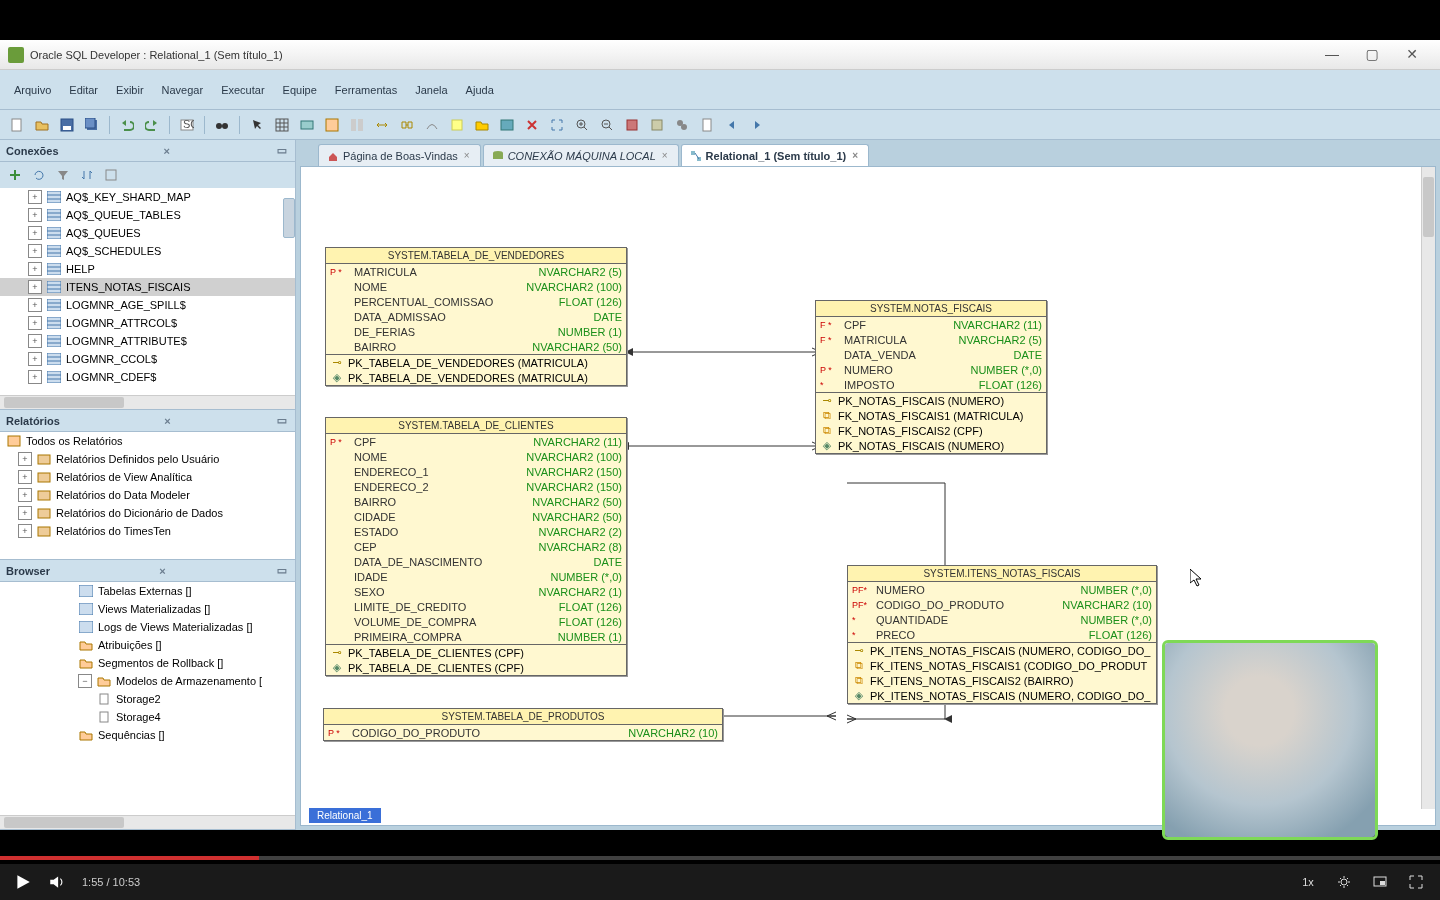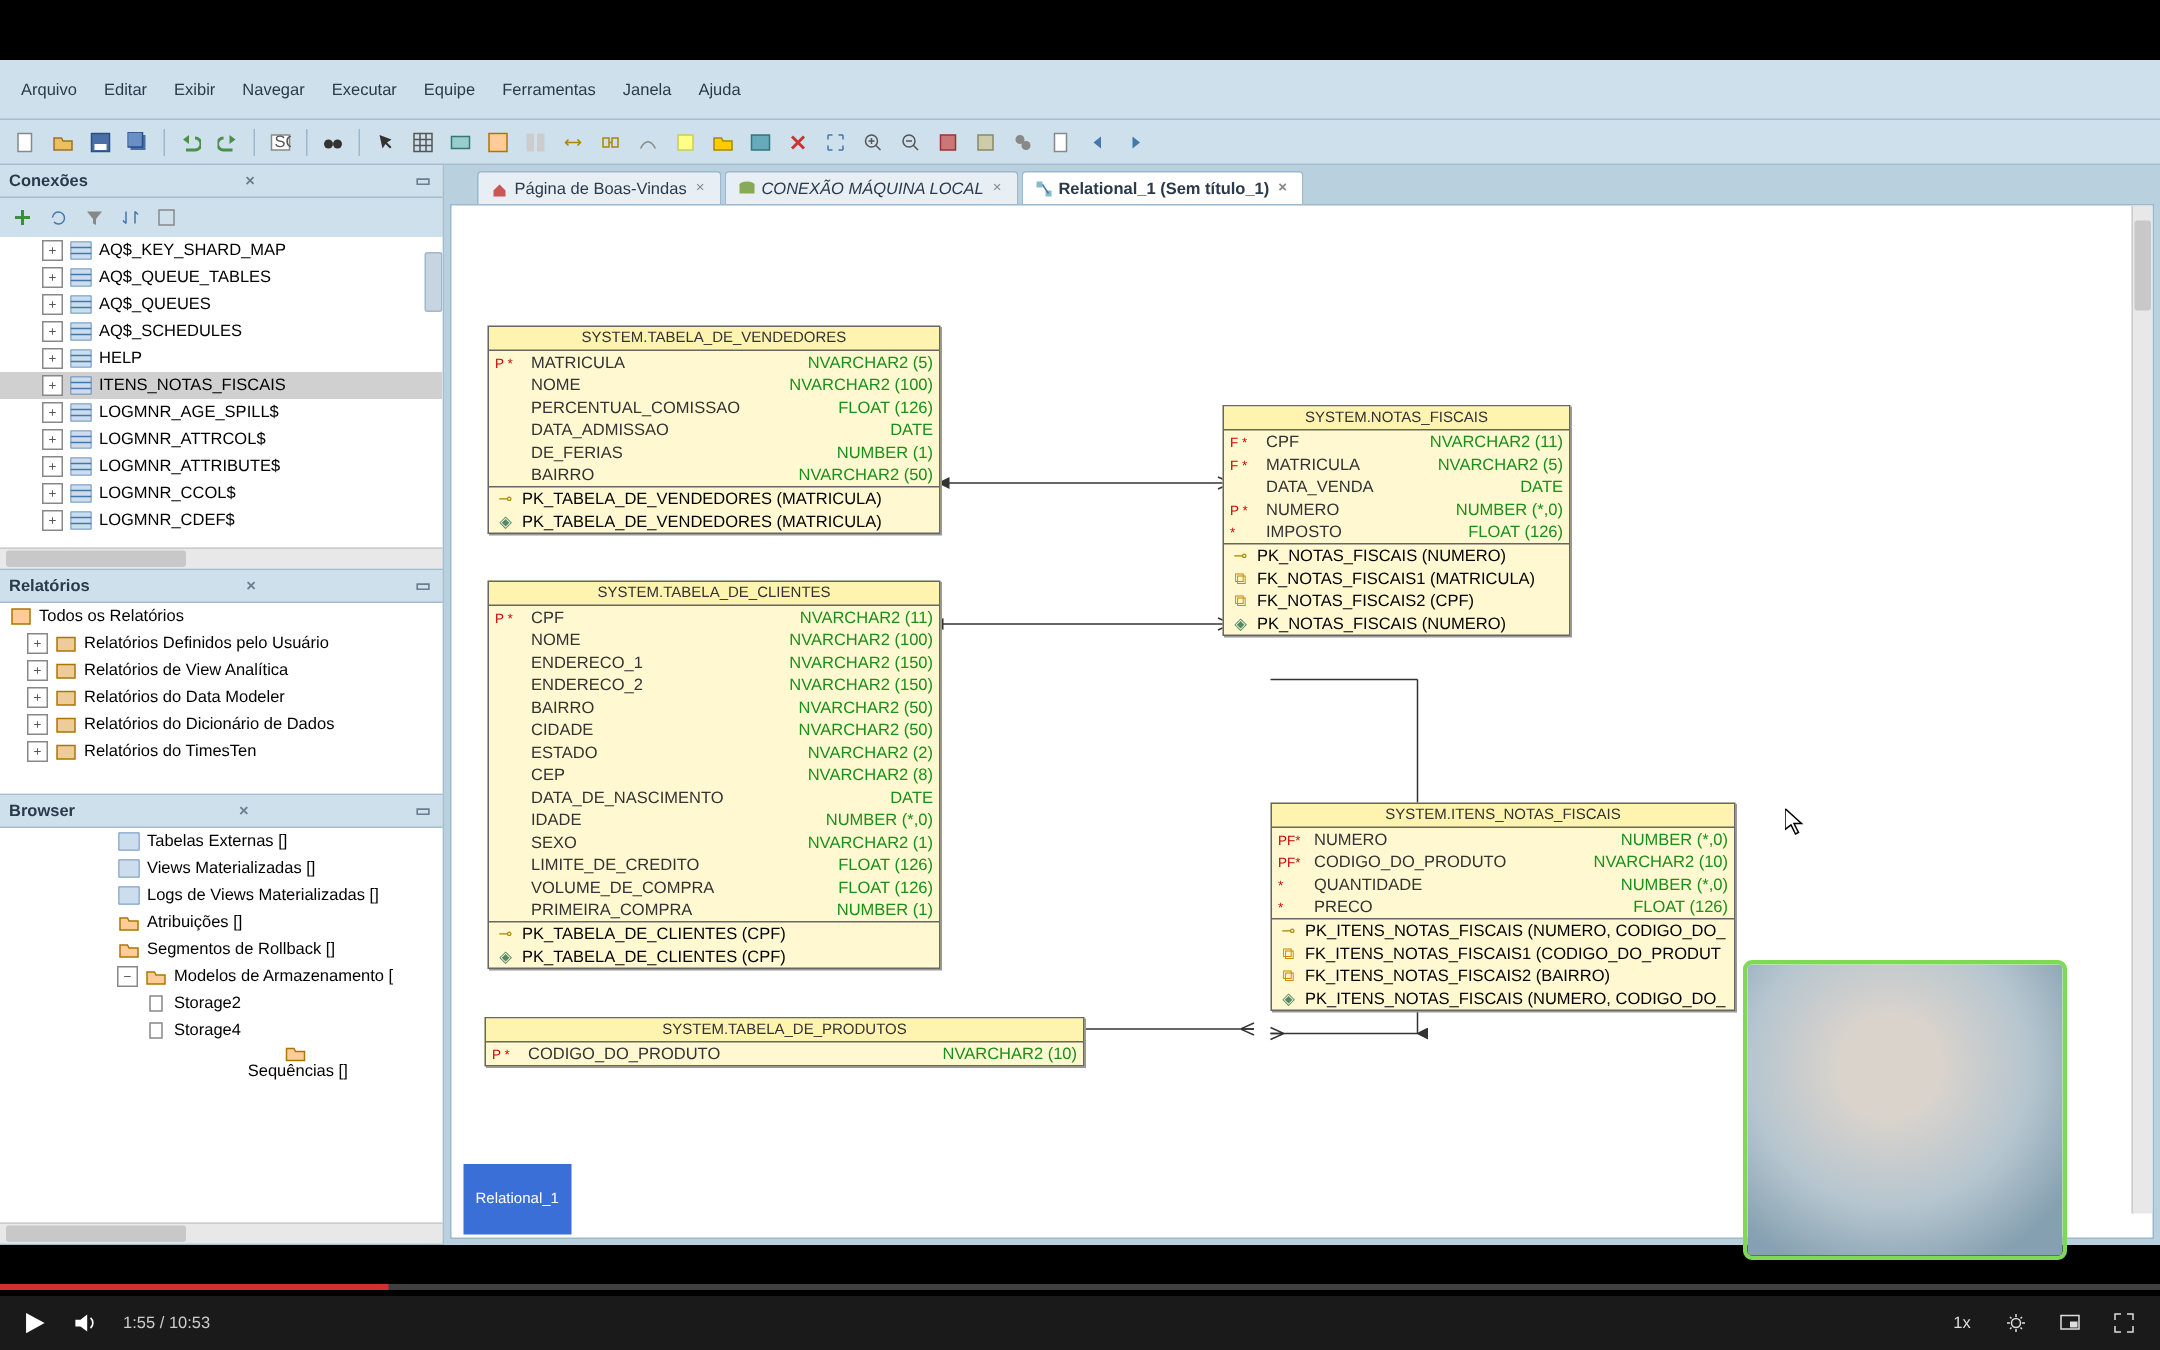--- a/index.html
+++ b/index.html
@@ -30,21 +30,21 @@
 #panel-reports { height: 150px; }
 #panel-browser { flex: 1; }
 .right-area { flex: 1; display: flex; flex-direction: column; background: #b9d0de; }
 .doc-tabs { height: 26px; display: flex; align-items: flex-end; padding-left: 22px; gap: 2px; background:#b9d0de; }
 .doc-tab { height: 22px; background: #e7eef4; border: 1px solid #9cb8cd; border-bottom: none; border-radius: 3px 3px 0 0; padding: 0 8px; display:flex; align-items:center; gap:4px; cursor:pointer; color:#2b3a4a; }
 .doc-tab.active { background: #fff; font-weight: bold; }
 .doc-tab .tx { color:#888; font-size:10px; padding:0 2px; cursor:pointer; }
 .canvas-wrap { flex:1; background:#fff; border:1px solid #9cb8cd; margin: 0 4px 4px 4px; position:relative; overflow:hidden; }
 .canvas-scroll-v { position:absolute; top:0; right:0; bottom:16px; width:14px; background:#e8e8e8; border-left:1px solid #ccc; }
 .canvas-scroll-v .th { position:absolute; top:10px; left:1px; right:1px; height:60px; background:#c8c8c8; border-radius:2px; }
-.bottom-tab { position:absolute; left:8px; bottom:2px; background:#3a6fd8; color:#fff; padding:18px 8px; font-size:10px; }
+.bottom-tab { position:absolute; left:8px; bottom:2px; background:#3a6fd8; color:#fff; padding:2px 8px; font-size:10px; }
 .er-table { position:absolute; border:1px solid #666; background:#fff8d0; box-shadow: 1px 1px 0 #999; }
 .er-title { background:#fff3b0; text-align:center; padding:2px 10px; border-bottom:1px solid #666; font-size:10px; color:#333; }
 .er-row { display:flex; padding:1px 4px; font-size:10px; border-bottom:0; height:15px; align-items:center; }
 .er-row .flag { width:24px; color:#c00; font-size:9px; }
 .er-row .col { flex:1; color:#333; }
 .er-row .typ { color:#1a8f1a; }
 .er-sep { border-top:1px solid #666; }
 .er-key { display:flex; padding:1px 4px; font-size:10px; height:15px; align-items:center; gap:4px; }
 .er-key .ki { width:14px; text-align:center; }
 svg.rel-lines { position:absolute; top:0; left:0; pointer-events:none; }
@@ -59,20 +59,27 @@
 .progress { position:absolute; left:0; right:0; bottom:40px; height:4px; background:#404040; }
 .progress .fill { height:100%; width:18%; background:#d03030; }
 .cursor-arrow { position:absolute; width:16px; height:20px; }
 .hscroll { height:14px; background:#e8e8e8; border-top:1px solid #ccc; position:relative; }
 .hscroll .hth { position:absolute; left:4px; top:1px; bottom:1px; width:120px; background:#c8c8c8; border-radius:2px; }
 </style>
 </head>
 <body>
 
 <div class="app-window">
+  <div class="titlebar">
+    <div class="app-icon"></div>
+    <div class="title">Oracle SQL Developer : Relational_1 (Sem título_1)</div>
+    <div class="win-btn">—</div>
+    <div class="win-btn">▢</div>
+    <div class="win-btn">✕</div>
+  </div>
 
   <div class="menubar">
     <span>Arquivo</span>
     <span>Editar</span>
     <span>Exibir</span>
     <span>Navegar</span>
     <span>Executar</span>
     <span>Equipe</span>
     <span>Ferramentas</span>
     <span>Janela</span>
@@ -541,21 +548,21 @@
               <span>Storage2</span>
             </div>
             <div class="tree-row" style="padding-left: 96px;">
               <span class="ticon">
                 <svg width="14" height="12">
                   <rect x="3" y="1" width="8" height="10" fill="#fff" stroke="#888"></rect>
                 </svg>
               </span>
               <span>Storage4</span>
             </div>
-            <div class="tree-row" style="padding-left: 102px; flex-direction: column;">
+            <div class="tree-row" style="padding-left: 78px;">
               <span class="ticon">
                 <svg width="14" height="12">
                   <path d="M1 3h5l1 2h6v6H1z" fill="#fc9" stroke="#a70"></path>
                 </svg>
               </span>
               <span>Sequências []</span>
             </div>
           </div>
         <div class="hscroll">
             <div class="hth"></div>

